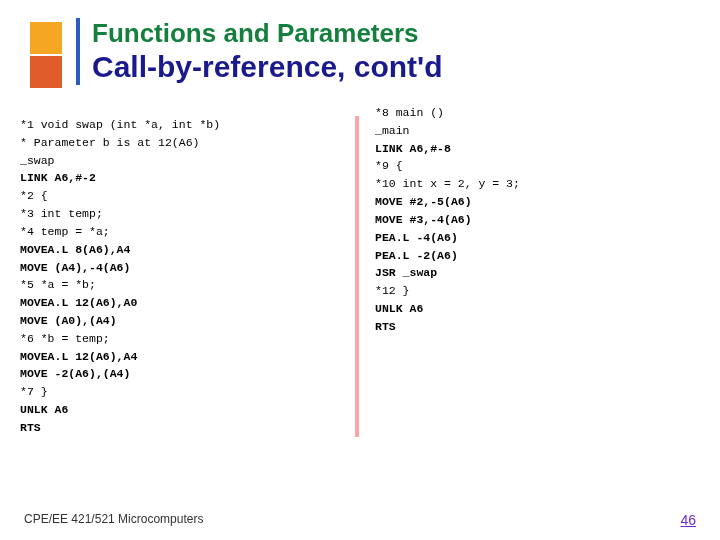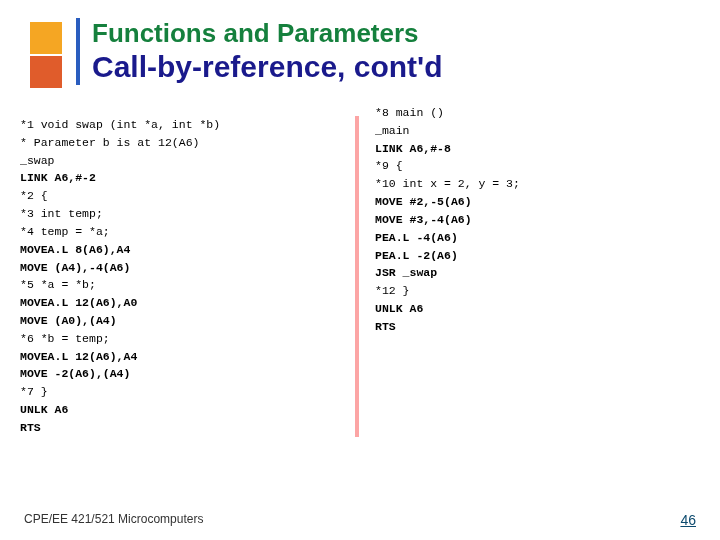--- a/index.html
+++ b/index.html
@@ -115,21 +115,21 @@
     }
 
     .footer-text {
       font-size: 12px;
       color: #333;
       font-family: Arial, sans-serif;
     }
 
     .footer-num {
       font-size: 14px;
-      color: #0c4a6e;
+      color: #6d28d9;
       font-family: Arial, sans-serif;
       text-decoration: underline;
     }
   </style>
 </head>
 <body>
 
 <div class="slide">
 
   <div class="header">

